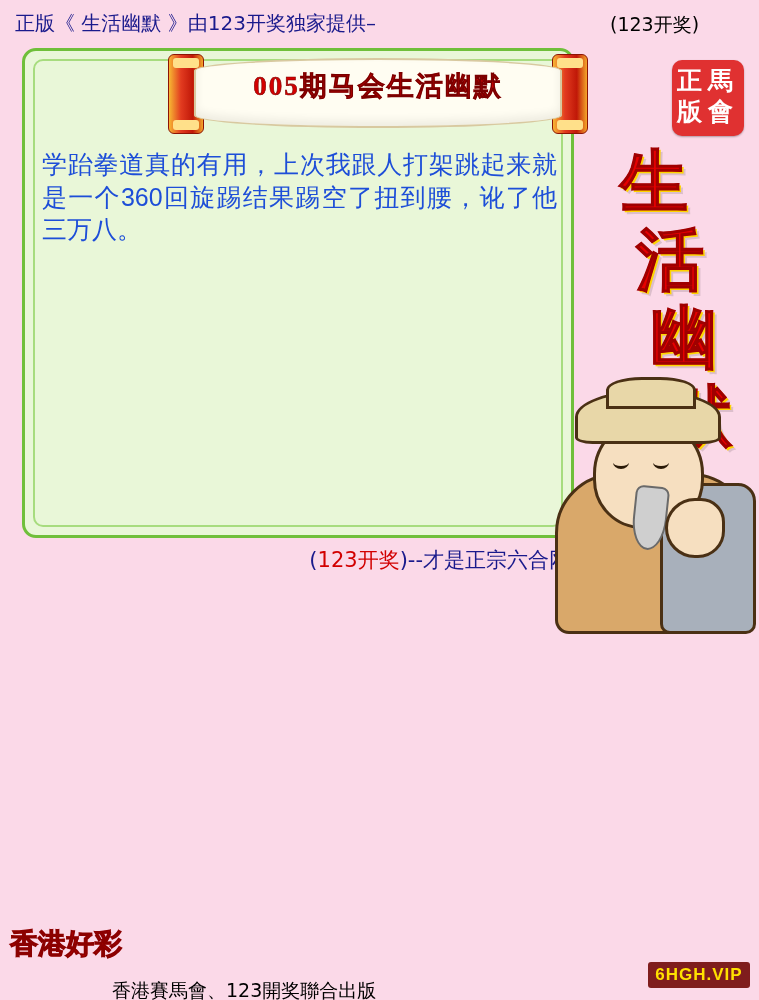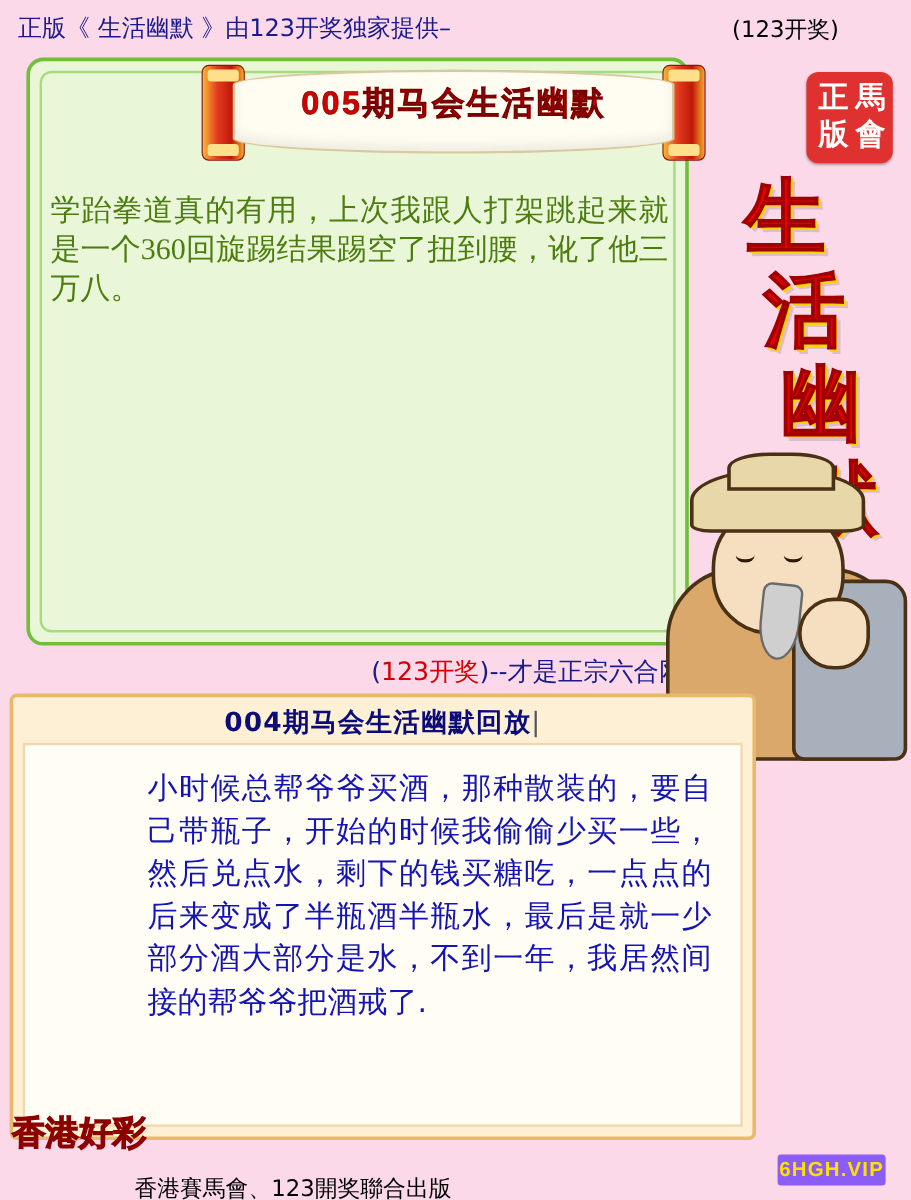--- a/index.html
+++ b/index.html
@@ -61,29 +61,29 @@
     position:absolute;left:26px;right:26px;top:8px;height:66px;
     background:#fffdf2;
     border:2px solid #d8c9a0;
     border-radius:50% / 18%;
     box-shadow:inset 0 -5px 10px rgba(0,0,0,.07);
   }
   .scroll-title{
     position:absolute;left:0;right:0;top:18px;text-align:center;
     font-size:27px;font-weight:bold;color:#d40000;
     letter-spacing:2px;
+    font-family:Liberation Serif, serif;
+    -webkit-text-stroke:0.6px #7a0000;
+  }
+
+  
+  .joke-main{
+    position:absolute;left:42px;top:148px;width:515px;
+    font-size:25px;line-height:1.3;color:#1d4ed8;
     font-family:Liberation Sans, sans-serif;
-    -webkit-text-stroke:0.6px #7a0000;
-  }
-
-  
-  .joke-main{
-    position:absolute;left:42px;top:160px;width:515px;
-    font-size:25px;line-height:1.3;color:#4d7c0f;
-    font-family:Liberation Serif, serif;
     text-align:justify;
   }
 
   
   .subline{
     position:absolute;left:230px;top:546px;width:340px;
     font-size:21px;color:#1a1a8c;
     font-family:"DejaVu Sans", sans-serif;
     white-space:nowrap;
     text-align:right;
@@ -92,21 +92,21 @@
 
   
   .stamp{
     position:absolute;left:672px;top:60px;width:72px;height:76px;
     background:#e03131;border-radius:10px;
     box-shadow:0 1px 2px rgba(0,0,0,.3);
   }
   .stamp .s1,.stamp .s2{
     position:absolute;top:6px;width:30px;height:64px;
     color:#fff;font-size:25px;font-weight:bold;line-height:1.22;
-    text-align:right;font-family:"DejaVu Sans", sans-serif;
+    text-align:left;font-family:"DejaVu Sans", sans-serif;
   }
   .stamp .s1{left:5px;}
   .stamp .s2{left:36px;}
 
   
   .vtitle{
     position:absolute;left:606px;top:148px;width:140px;
   }
   .vtitle span{
     display:block;
@@ -196,22 +196,22 @@
     -webkit-text-stroke:1px #8b0000;
   }
   .wm-site{
     position:absolute;left:248px;top:920px;
     font-size:44px;font-weight:bold;color:#e8162a;
     font-family:"Liberation Sans", sans-serif;
     text-shadow:2px 2px 0 rgba(0,0,0,.15);
     letter-spacing:1px;
   }
   .wm-green{
-    position:absolute;left:648px;top:962px;width:90px;height:26px;
-    background:#8b5cf6;border-radius:3px;
+    position:absolute;left:648px;top:962px;width:102px;height:26px;
+    background:#7f1d1d;border-radius:3px;
   }
   .wm-green span{
     display:block;text-align:center;line-height:26px;
     color:#ffe100;font-size:17px;font-weight:bold;
     font-family:"Liberation Sans", sans-serif;
     letter-spacing:1px;
   }
   .footer-line{
     position:absolute;left:112px;top:978px;
     font-size:19px;color:#000;
@@ -268,27 +268,20 @@
     <div class="fig-body"></div>
     <div class="fig-robe"></div>
     <div class="fig-head"></div>
     <div class="fig-hat"></div>
     <div class="fig-eye l"></div>
     <div class="fig-eye r"></div>
     <div class="fig-beard"></div>
     <div class="fig-hand"></div>
   </div>
 
-  <div class="cream-panel">
-    <div class="prev-title">
-      <span>004期马会生活幽默回放</span><span class="caret">|</span>
-    </div>
-    <div class="cream-inner"></div>
-    <div class="prev-text">小时候总帮爷爷买酒，那种散装的，要自己带瓶子，开始的时候我偷偷少买一些，然后兑点水，剩下的钱买糖吃，一点点的后来变成了半瓶酒半瓶水，最后是就一少部分酒大部分是水，不到一年，我居然间接的帮爷爷把酒戒了.</div>
-  </div>
 
   <div class="wm-red">香港好彩</div>
   <div class="wm-green">
     <span>6HGH.VIP</span>
   </div>
   <div class="footer-line">香港賽馬會、123開奖聯合出版</div>
 
 </div>
 
 </body></html>

